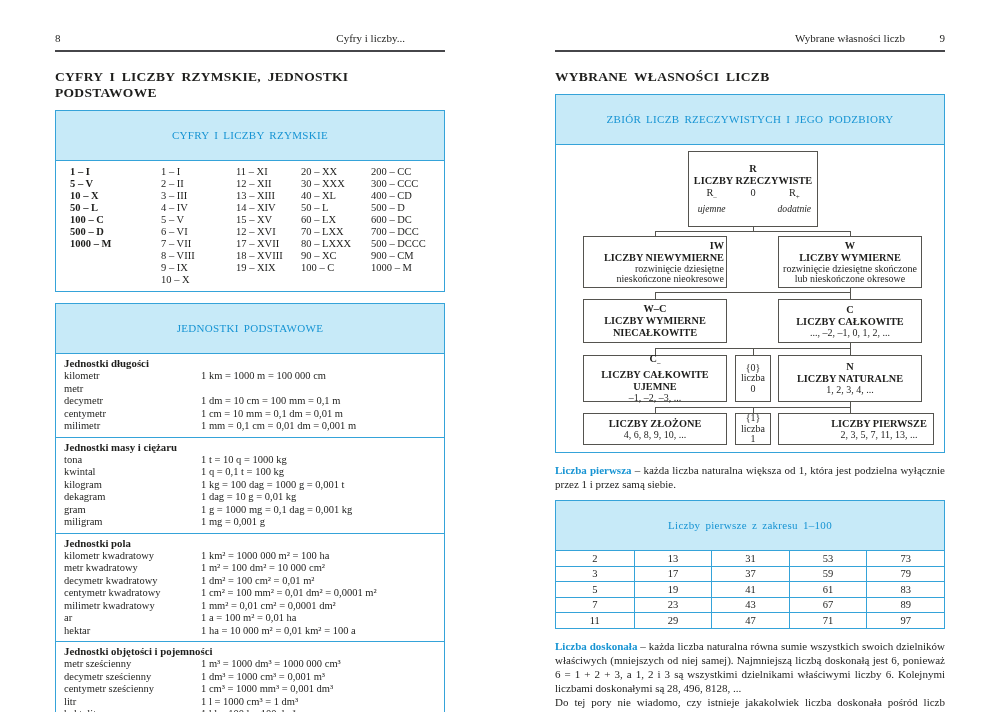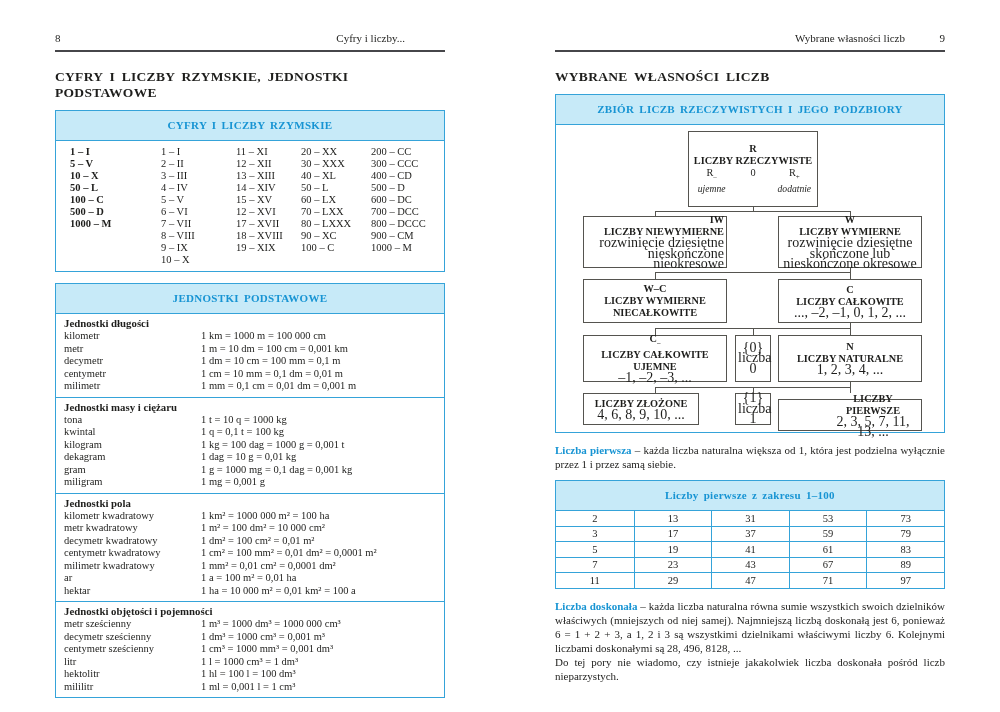--- a/index.html
+++ b/index.html
@@ -23,22 +23,22 @@
   .runhead .right{text-align:right;}
 
   h1.pagetitle{
     font-size:13.5px;font-weight:bold;letter-spacing:.3px;word-spacing:3px;
     margin:17px 0 9px 0;
   }
 
   
   .ref-table{border:1px solid #35a3d9;background:#fff;}
   .band{
-    background:#c7eaf8;color:#1794d3;font-weight:bold;text-align:center;
-    font-size:11px;line-height:15px;padding:7px 0;letter-spacing:.3px;word-spacing:2px;
+    background:#c7eaf8;color:#1794d3;font-weight:normal;text-align:center;
+    font-size:11px;line-height:15px;padding:17px 0;letter-spacing:.3px;word-spacing:2px;
     border-bottom:1px solid #35a3d9;
   }
 
   
   .roman-body{padding:5px 4px 5px 14px;}
   .roman-row{display:grid;grid-template-columns:91px 75px 65px 70px 1fr;
     font-size:10.5px;line-height:12px;}
   .roman-row span:first-child{font-weight:bold;}
 
   
@@ -50,21 +50,21 @@
 
   
   .tree{position:relative;height:307px;background:#fff;}
   .nbox{
     position:absolute;border:1px solid #55544f;background:#fff;text-align:center;
     display:flex;flex-direction:column;justify-content:center;
     font-size:10.3px;line-height:12px;padding:1px 2px;box-sizing:border-box;
   }
   .nbox .sym{font-weight:bold;}
   .nbox .nm{font-weight:bold;}
-  .nbox .ds{font-size:14px;line-height:10.5px;}
+  .nbox .ds{font-size:10px;line-height:10.5px;}
   .nbox sub{font-size:7px;}
   .symrow,.lblrow{display:grid;grid-template-columns:1fr 1fr 1fr;font-size:10.3px;}
   .lblrow{font-size:9.6px;font-style:italic;}
   .vl{position:absolute;width:1px;background:#55544f;}
   .hl{position:absolute;height:1px;background:#55544f;}
 
   
   .def{font-size:11px;line-height:14px;text-align:justify;margin:10px 0 0 0;}
   .term{color:#1794d3;font-weight:bold;}
 
@@ -141,21 +141,21 @@
             <span>12 – XVI</span>
             <span>70 – LXX</span>
             <span>700 – DCC</span>
           </div>
 
           <div class="roman-row">
             <span>1000 – M</span>
             <span>7 – VII</span>
             <span>17 – XVII</span>
             <span>80 – LXXX</span>
-            <span>800 – DCCC</span>
+            <span>500 – DCCC</span>
           </div>
 
           <div class="roman-row">
             <span></span>
             <span>8 – VIII</span>
             <span>18 – XVIII</span>
             <span>90 – XC</span>
             <span>900 – CM</span>
           </div>
 
@@ -184,21 +184,20 @@
         <div class="unit-heading">Jednostki długości</div>
         <div>
 
             <div class="unit-row">
               <span>kilometr</span>
               <span>1 km = 1000 m = 100 000 cm</span>
             </div>
 
             <div class="unit-row">
               <span>metr</span>
-              <span>1 m = 10 dm = 100 cm = 0,001 km</span>
             </div>
 
             <div class="unit-row">
               <span>decymetr</span>
               <span>1 dm = 10 cm = 100 mm = 0,1 m</span>
             </div>
 
             <div class="unit-row">
               <span>centymetr</span>
               <span>1 cm = 10 mm = 0,1 dm = 0,01 m</span>
@@ -384,29 +383,29 @@
         <div class="nbox" style="left:179px;top:210px;width:36px;height:47px;">
           <div class="ds">{0}</div>
           <div class="ds">liczba 0</div>
         </div>
         <div class="nbox" style="left:222px;top:210px;width:144px;height:47px;">
           <div class="sym">N</div>
           <div class="nm">LICZBY NATURALNE</div>
           <div class="ds">1, 2, 3, 4, ...</div>
         </div>
 
-        <div class="nbox" style="left:27px;top:268px;width:116px;height:32px;">
+        <div class="nbox" style="left:27px;top:268px;width:144px;height:32px;">
           <div class="nm">LICZBY ZŁOŻONE</div>
           <div class="ds">4, 6, 8, 9, 10, ...</div>
         </div>
         <div class="nbox" style="left:179px;top:268px;width:36px;height:32px;">
           <div class="ds">{1}</div>
           <div class="ds">liczba 1</div>
         </div>
-        <div class="nbox" style="left:222px;top:274px;width:144px;height:32px;padding-left:48px;">
+        <div class="nbox" style="left:222px;top:268px;width:156px;height:32px;padding-left:48px;">
           <div class="nm">LICZBY PIERWSZE</div>
           <div class="ds">2, 3, 5, 7, 11, 13, ...</div>
         </div>
 
         <div class="vl" style="left:197px;top:82px;height:4px;"></div>
         <div class="hl" style="left:99px;top:86px;width:196px;"></div>
         <div class="vl" style="left:99px;top:86px;height:5px;"></div>
         <div class="vl" style="left:294px;top:86px;height:5px;"></div>
 
         <div class="vl" style="left:294px;top:143px;height:4px;"></div>

